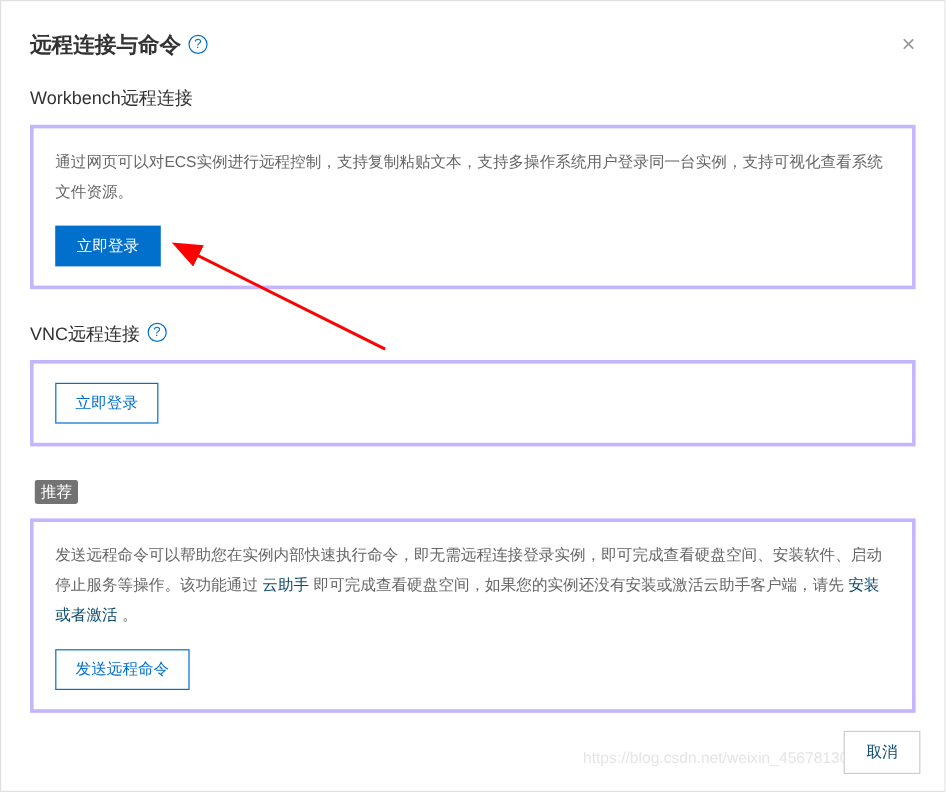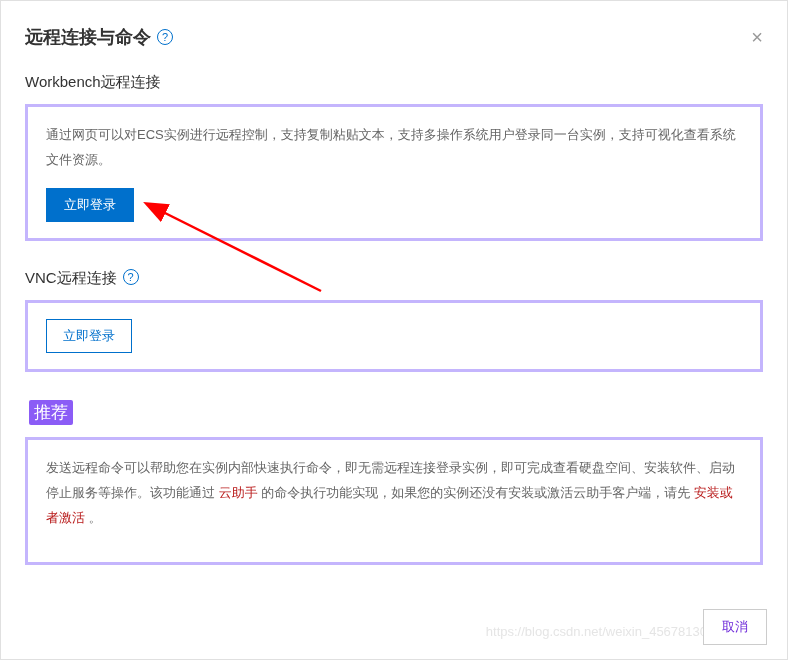--- a/index.html
+++ b/index.html
@@ -71,55 +71,55 @@
       border: 3px solid #c4b5fd;
       padding: 16px 18px;
     }
     .section-desc {
       font-size: 13px;
       color: #666;
       line-height: 1.9;
       margin-bottom: 16px;
     }
     .link {
-      color: #b91c1c;
+      color: #0c4a6e;
     }
     .btn-primary {
       background: #0070cc;
       color: #fff;
       border: none;
       padding: 8px 18px;
       font-size: 13px;
       cursor: pointer;
     }
     .btn-outline {
       background: #fff;
       color: #0070cc;
       border: 1px solid #0070cc;
       padding: 7px 16px;
       font-size: 13px;
       cursor: pointer;
     }
     .badge {
       display: inline-block;
-      background: #8b5cf6;
+      background: #737373;
       color: #fff;
-      font-size: 17px;
+      font-size: 13px;
       padding: 1px 5px;
       border-radius: 2px;
       margin-left: 4px;
     }
     .modal-footer {
       position: absolute;
       bottom: 14px;
       right: 20px;
     }
     .btn-cancel {
       background: #fff;
-      color: #6d28d9;
+      color: #0c4a6e;
       border: 1px solid #ccc;
       padding: 8px 18px;
       font-size: 13px;
       cursor: pointer;
     }
     .watermark {
       position: absolute;
       bottom: 20px;
       right: 80px;
       color: #e5e5e5;
@@ -164,22 +164,23 @@
       <button class="btn-outline">立即登录</button>
     </div>
   </div>
 
   <div class="section">
     <div class="section-title">
       <span class="badge">推荐</span>
     </div>
     <div class="section-box">
       <div class="section-desc">
-        <span>发送远程命令可以帮助您在实例内部快速执行命令，即无需远程连接登录实例，即可完成查看硬盘空间、安装软件、启动停止服务等操作。该功能通过 </span><span class="link">云助手</span><span> 的命令执行功能实现，如果您的实例还没有安装或激活云助手客户端，请先 </span><span class="link">安装或者激活</span><span> 。</span>
+        <span>发送远程命令可以帮助您在实例内部快速执行命令，即无需远程连接登录实例，即可完成查看硬盘空间、安装软件、启动停止服务等操作。该功能通过 </span><span class="link">云助手</span><span> 即可完成查看硬盘空间，如果您的实例还没有安装或激活云助手客户端，请先 </span><span class="link">安装或者激活</span><span> 。</span>
       </div>
+      <button class="btn-outline">发送远程命令</button>
     </div>
   </div>
 
   <div class="modal-footer">
     <button class="btn-cancel">取消</button>
   </div>
 
   <div class="watermark">https://blog.csdn.net/weixin_45678130</div>
 
   <svg class="arrow-svg" width="200" height="110">

